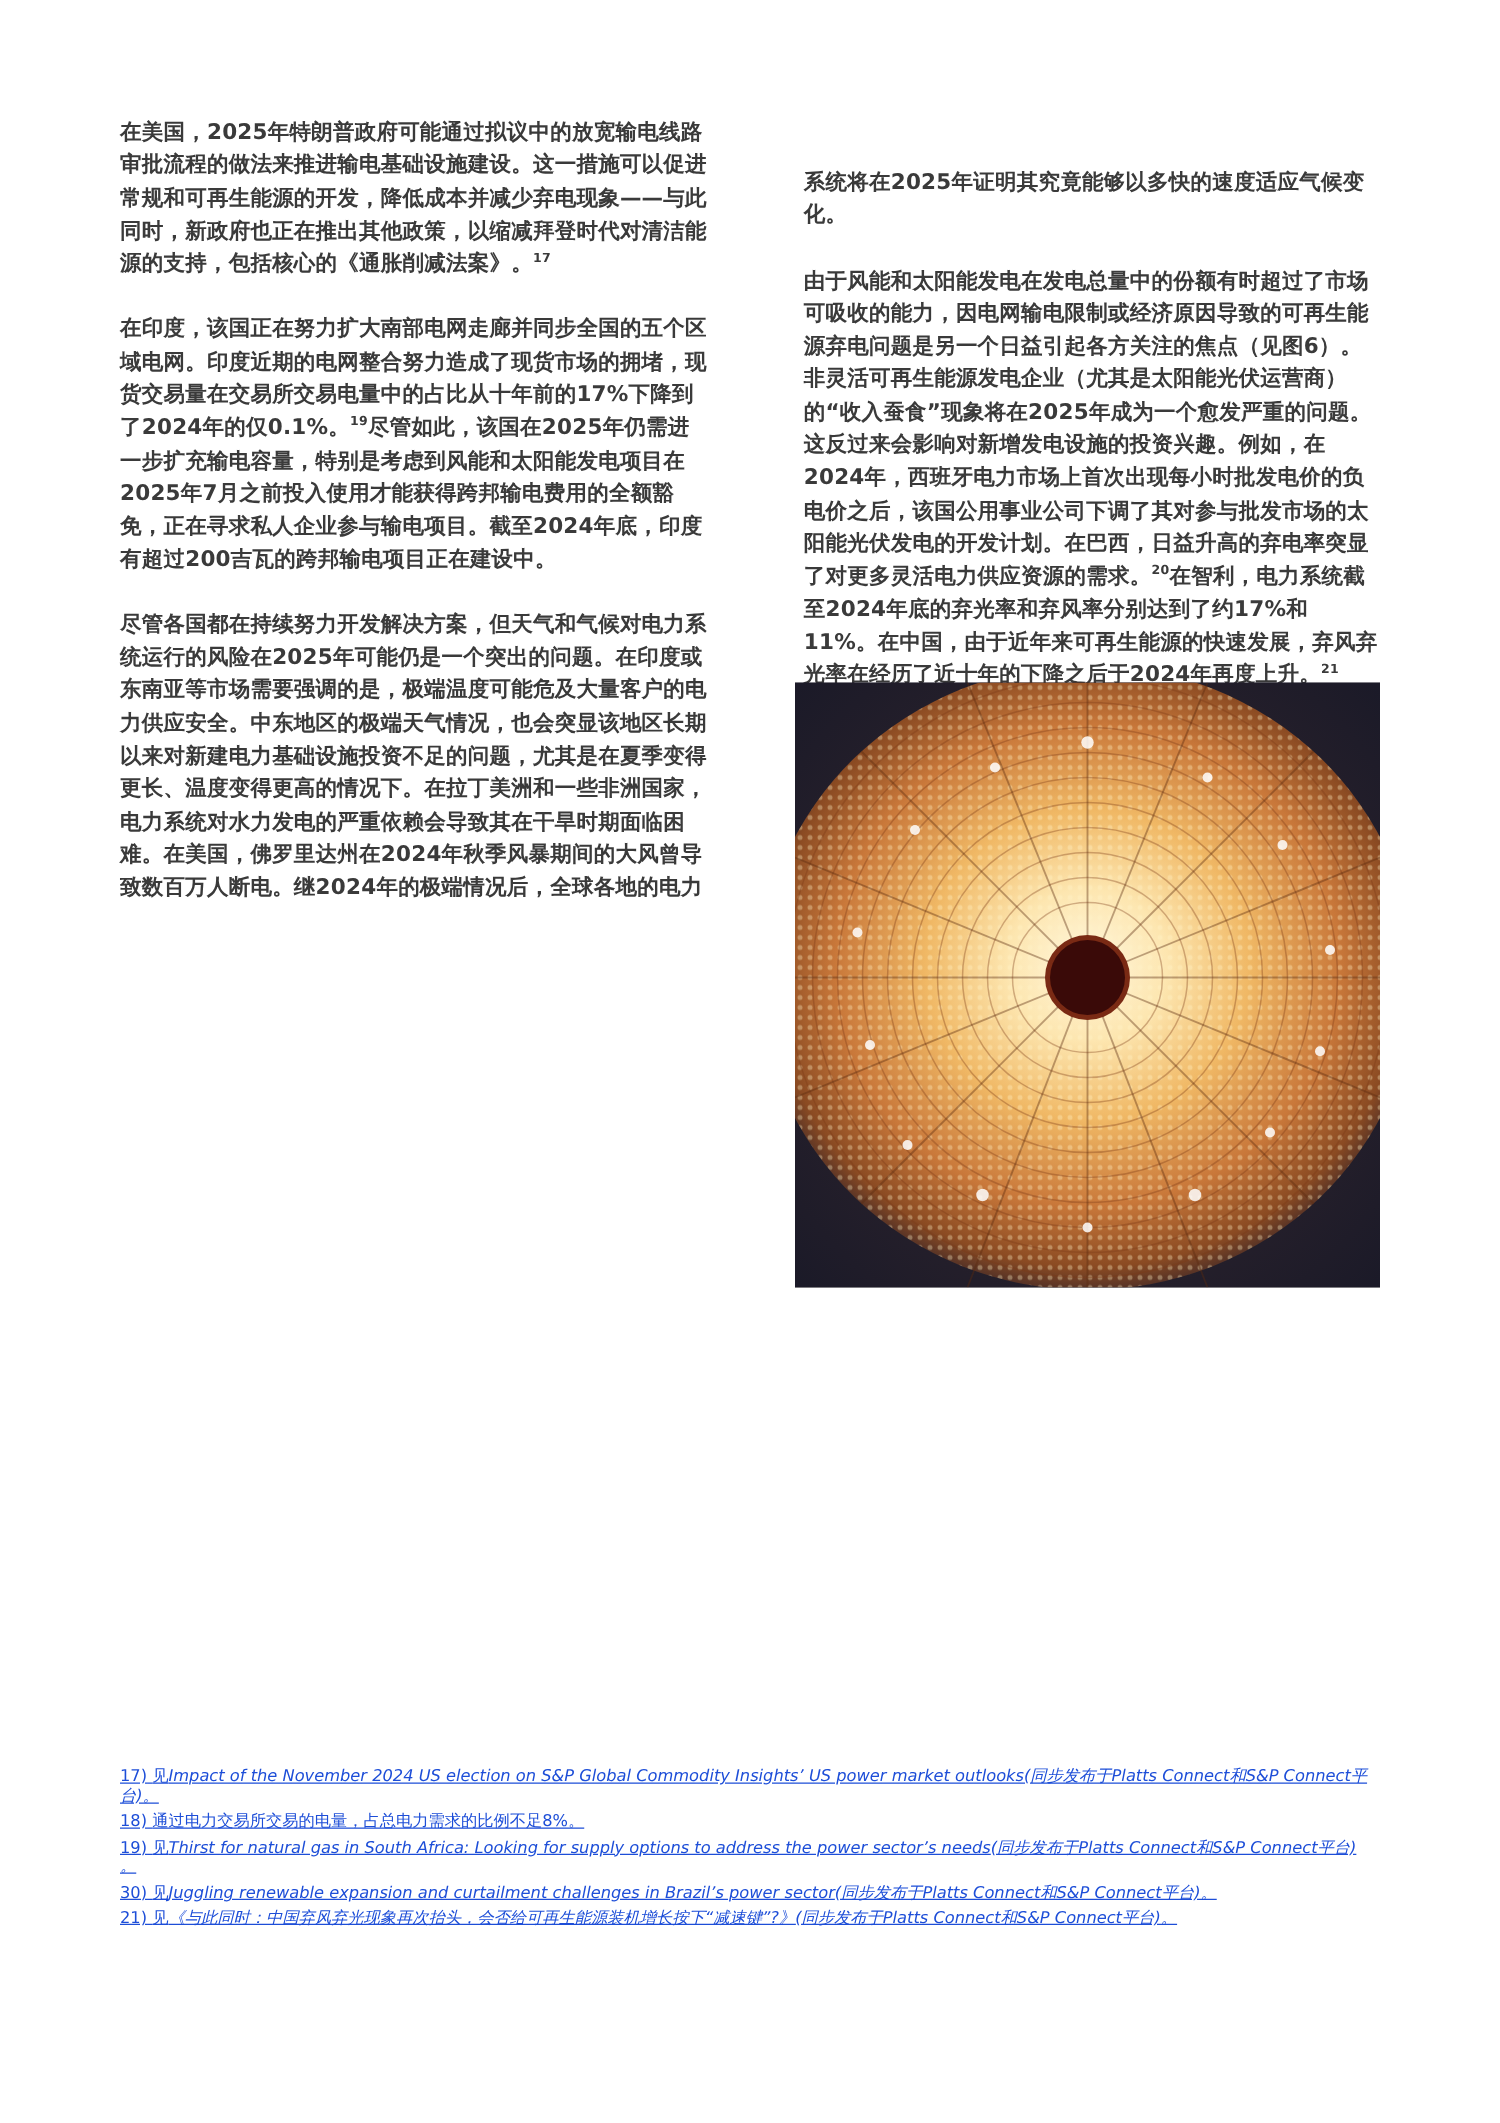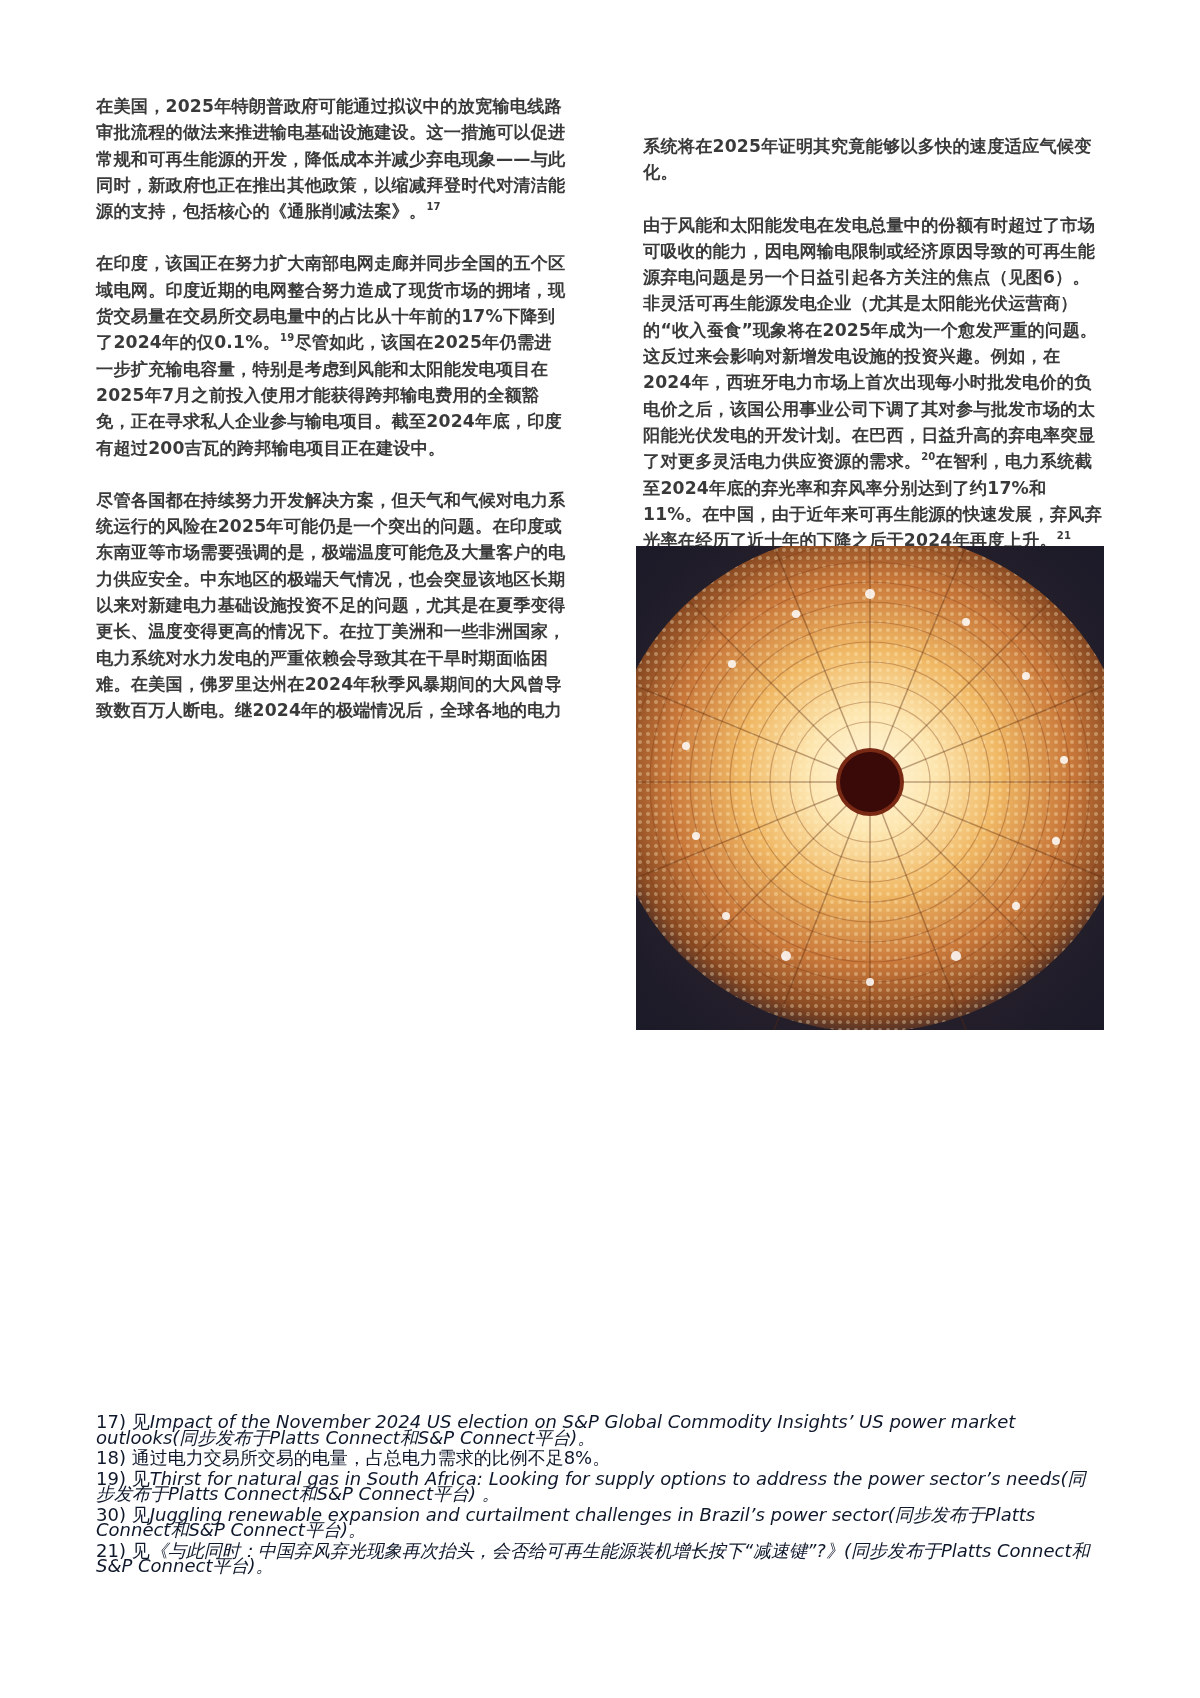--- a/index.html
+++ b/index.html
@@ -18,21 +18,21 @@
   .col-right { left: 643px; top: 93px; width: 462px; margin-top: 40px; }
   .para { margin: 0 0 26px 0; white-space: pre-line; font-weight: bold; }
   .para sup, .sup { font-size: 10px; vertical-align: super; line-height: 0; }
   .photo {
     position: absolute; left: 636px; top: 546px; width: 468px; height: 484px;
     overflow: hidden; background: #1e1c2a; box-shadow: 0 0 0 1px #888 inset;
   }
   .photo svg { display: block; width: 100%; height: 100%; }
   .footnotes {
     position: absolute; left: 96px; top: 1414px; width: 1000px;
-    font-size: 18px; line-height: 15.5px; color: #0f172a;
+    font-size: 13px; line-height: 15.5px; color: #1d4ed8; text-decoration: underline;
   }
   .fn { margin: 0 0 5px 0; }
   .fn i { font-style: italic; }
   .footer {
     position: absolute; left: 96px; top: 1728px;
     font-size: 14px; line-height: 22px; color: #333;
   }
   .footer .page-num { color: #d6002a; margin-right: 6px; }
   .footer .sep { color: #333; margin-right: 2px; }
 </style>

